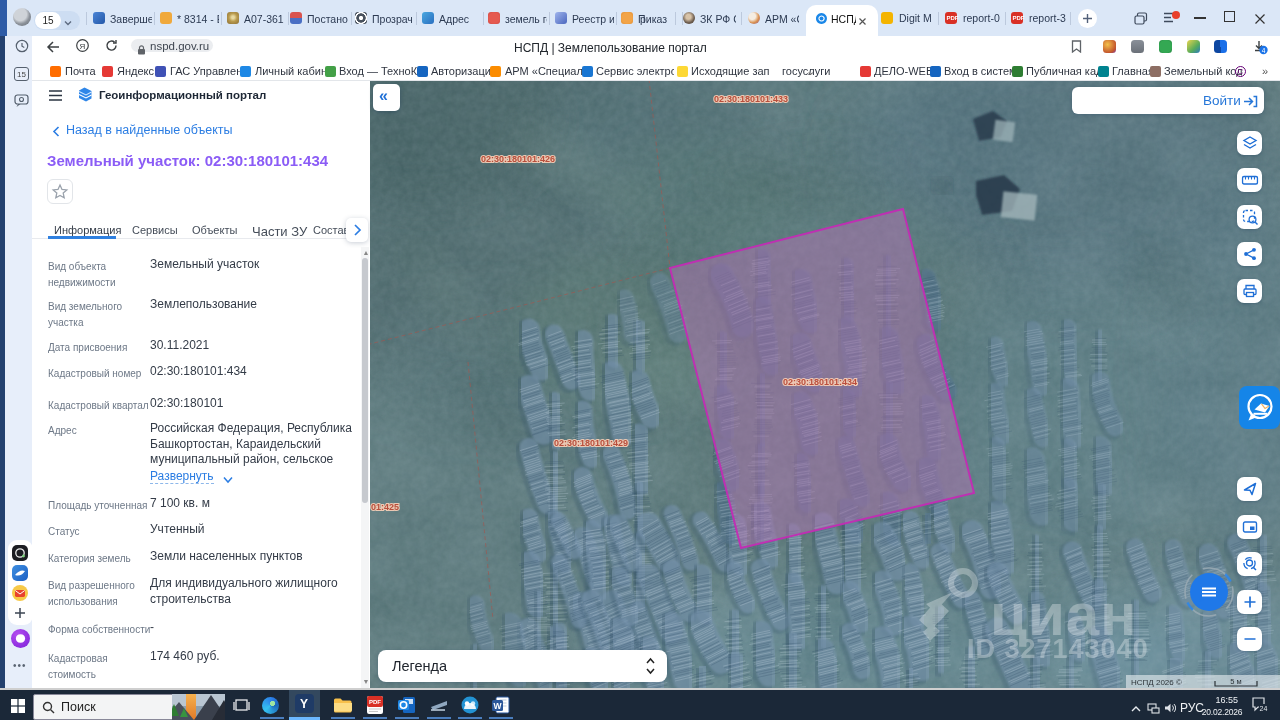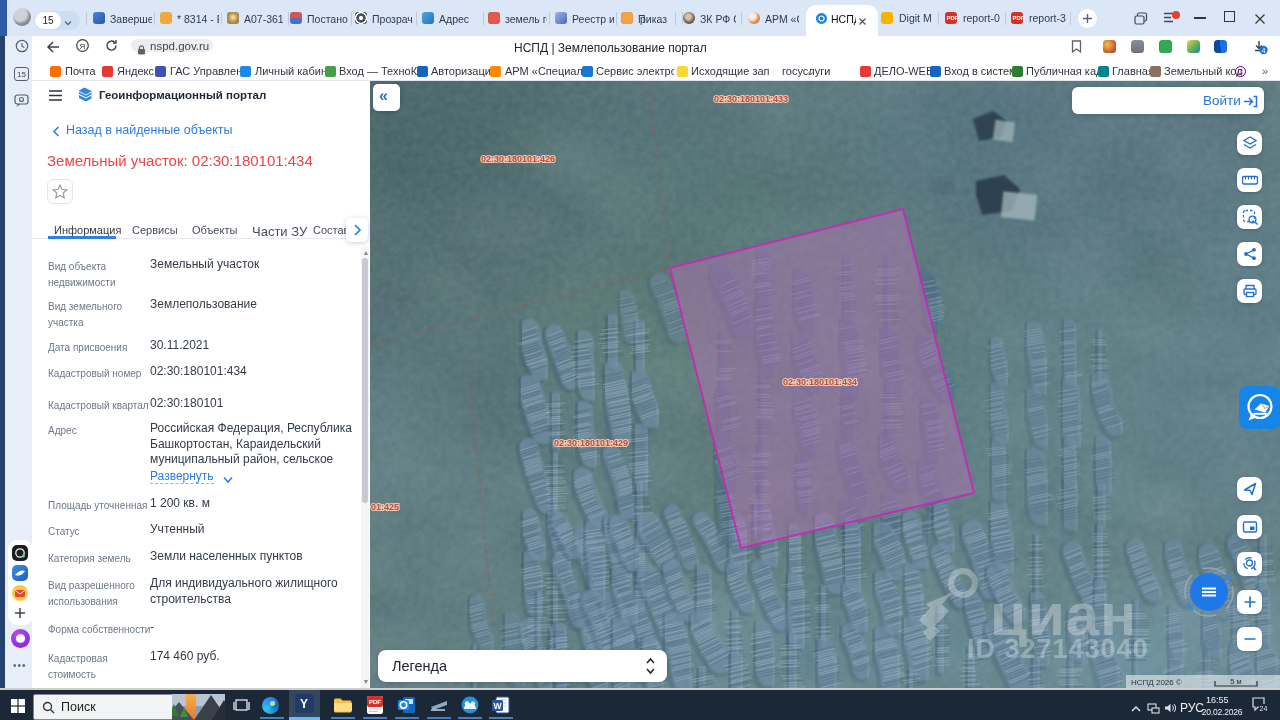--- a/index.html
+++ b/index.html
@@ -224,21 +224,21 @@
 <div class="abs" style="left:76px;top:86px"><svg width="17" height="17">
       <path d="M3 12 L10 15.5 L15.5 12.5 V5 L8.5 1.5 L3 4.5 z" fill="#2f86e8"></path>
       <path d="M3 8.5 L10 12 L15.5 9" stroke="#fff" stroke-width="1.1" fill="none"></path>
       <path d="M3 5.5 L10 9 L15.5 6" stroke="#cfe6ff" stroke-width="1.1" fill="none"></path>
     </svg></div>
 <div class="abs" style="left:99px;top:89px;font-size:11.5px;font-weight:bold;color:#1d2735">Геоинформационный портал</div>
 <div class="abs" style="left:52px;top:123px"><svg width="8" height="11">
       <path d="M6.5 1 L2 5.5 L6.5 10" stroke="#2b7de3" stroke-width="1.6" fill="none"></path>
     </svg></div>
 <div class="abs" style="left:66px;top:123px;font-size:12.5px;color:#2b7de3">Назад в найденные объекты</div>
-<div class="abs" style="left:47px;top:152px;font-size:15px;font-weight:400;color:#ef4444">Земельный участок: 02:30:180101:434</div>
+<div class="abs" style="left:47px;top:152px;font-size:15px;font-weight:700;color:#8b5cf6">Земельный участок: 02:30:180101:434</div>
 <div class="abs" style="left:47px;top:179px;width:26px;height:25px;border:1px solid #e2e5e9;border-radius:6px">
     <svg width="24" height="23" style="position:absolute;left:0;top:1px">
       <path d="M12 4 l2 4.4 4.8 .5 -3.6 3.2 1 4.7 -4.2 -2.4 -4.2 2.4 1 -4.7 -3.6 -3.2 4.8 -.5z" fill="none" stroke="#9aa2ac" stroke-width="1.3"></path>
     </svg>
   </div>
 <div class="abs" style="left:54px;top:224px;font-size:11px;color:#333b47;white-space:nowrap">Информация</div>
 <div class="abs" style="left:132px;top:224px;font-size:11px;color:#454d59;white-space:nowrap">Сервисы</div>
 <div class="abs" style="left:192px;top:224px;font-size:11px;color:#454d59;white-space:nowrap">Объекты</div>
 <div class="abs" style="left:252px;top:224px;font-size:13px;color:#454d59;white-space:nowrap">Части ЗУ</div>
 <div class="abs" style="left:313px;top:224px;font-size:11px;color:#454d59;white-space:nowrap">Состав</div>
@@ -253,21 +253,21 @@
 <div class="val" style="left:150px;top:297px;width:215px">Землепользование</div>
 <div class="lbl" style="left:48px;top:340px;width:108px;white-space:nowrap">Дата присвоения</div>
 <div class="val" style="left:150px;top:338px;width:215px">30.11.2021</div>
 <div class="lbl" style="left:48px;top:366px;width:108px;white-space:nowrap">Кадастровый номер</div>
 <div class="val" style="left:150px;top:364px;width:215px">02:30:180101:434</div>
 <div class="lbl" style="left:48px;top:398px;width:108px;white-space:nowrap">Кадастровый квартал</div>
 <div class="val" style="left:150px;top:396px;width:215px">02:30:180101</div>
 <div class="lbl" style="left:48px;top:423px;width:108px;white-space:nowrap">Адрес</div>
 <div class="val" style="left:150px;top:421px;width:215px">Российская Федерация, Республика<br>Башкортостан, Караидельский<br>муниципальный район, сельское</div>
 <div class="lbl" style="left:48px;top:498px;width:108px;white-space:nowrap">Площадь уточненная</div>
-<div class="val" style="left:150px;top:496px;width:215px">1 200 кв. м</div>
+<div class="val" style="left:150px;top:496px;width:215px">7 100 кв. м</div>
 <div class="lbl" style="left:48px;top:524px;width:108px;white-space:nowrap">Статус</div>
 <div class="val" style="left:150px;top:522px;width:215px">Учтенный</div>
 <div class="lbl" style="left:48px;top:551px;width:108px;white-space:nowrap">Категория земель</div>
 <div class="val" style="left:150px;top:549px;width:215px">Земли населенных пунктов</div>
 <div class="lbl" style="left:48px;top:578px;width:108px;white-space:nowrap">Вид разрешенного<br>использования</div>
 <div class="val" style="left:150px;top:576px;width:215px">Для индивидуального жилищного<br>строительства</div>
 <div class="lbl" style="left:48px;top:622px;width:108px;white-space:nowrap">Форма собственности</div>
 <div class="val" style="left:150px;top:620px;width:215px">-</div>
 <div class="lbl" style="left:48px;top:651px;width:108px;white-space:nowrap">Кадастровая<br>стоимость</div>
 <div class="val" style="left:150px;top:649px;width:215px">174 460 руб.</div>
@@ -1142,18 +1142,18 @@
     </svg></div>
 <div class="abs" style="left:1147px;top:700px"><svg width="13" height="11">
       <rect x="1" y="1" width="8" height="6" fill="none" stroke="#dfe3e8" stroke-width="1.1"></rect>
       <rect x="5" y="5" width="7" height="5" fill="#1b2838" stroke="#dfe3e8" stroke-width="1.1"></rect>
     </svg></div>
 <div class="abs" style="left:1163px;top:700px"><svg width="13" height="12">
       <path d="M2 4.5 v3 h2.5 l3 2.8 V1.7 l-3 2.8z" fill="#dfe3e8"></path>
       <path d="M9.5 3.5 a4 4 0 0 1 0 5 M11 2 a6.2 6.2 0 0 1 0 8" stroke="#dfe3e8" stroke-width="1" fill="none"></path>
     </svg></div>
 <div class="abs" style="left:1180px;top:701px;color:#eef1f4;font-size:12px">РУС</div>
-<div class="abs" style="left:1206px;top:695px;width:32px;color:#eef1f4;font-size:9px;text-align:left">16:55</div>
+<div class="abs" style="left:1206px;top:695px;width:32px;color:#eef1f4;font-size:9px;text-align:right">16:55</div>
 <div class="abs" style="left:1200px;top:707px;width:44px;color:#eef1f4;font-size:8.5px;letter-spacing:-0.2px;text-align:center">20.02.2026</div>
 <div class="abs" style="left:1251px;top:696px"><svg width="17" height="16">
       <path d="M2 2 h11 v9 h-6 l-3 3 v-3 h-2z" fill="none" stroke="#dfe3e8" stroke-width="1.2"></path>
       <rect x="8" y="8" width="9" height="8" rx="1" fill="#1b2838"></rect>
       <text x="12.5" y="14.5" font-size="7" fill="#dfe3e8" text-anchor="middle" font-family="Liberation Sans">24</text>
     </svg></div>
 </body></html>

